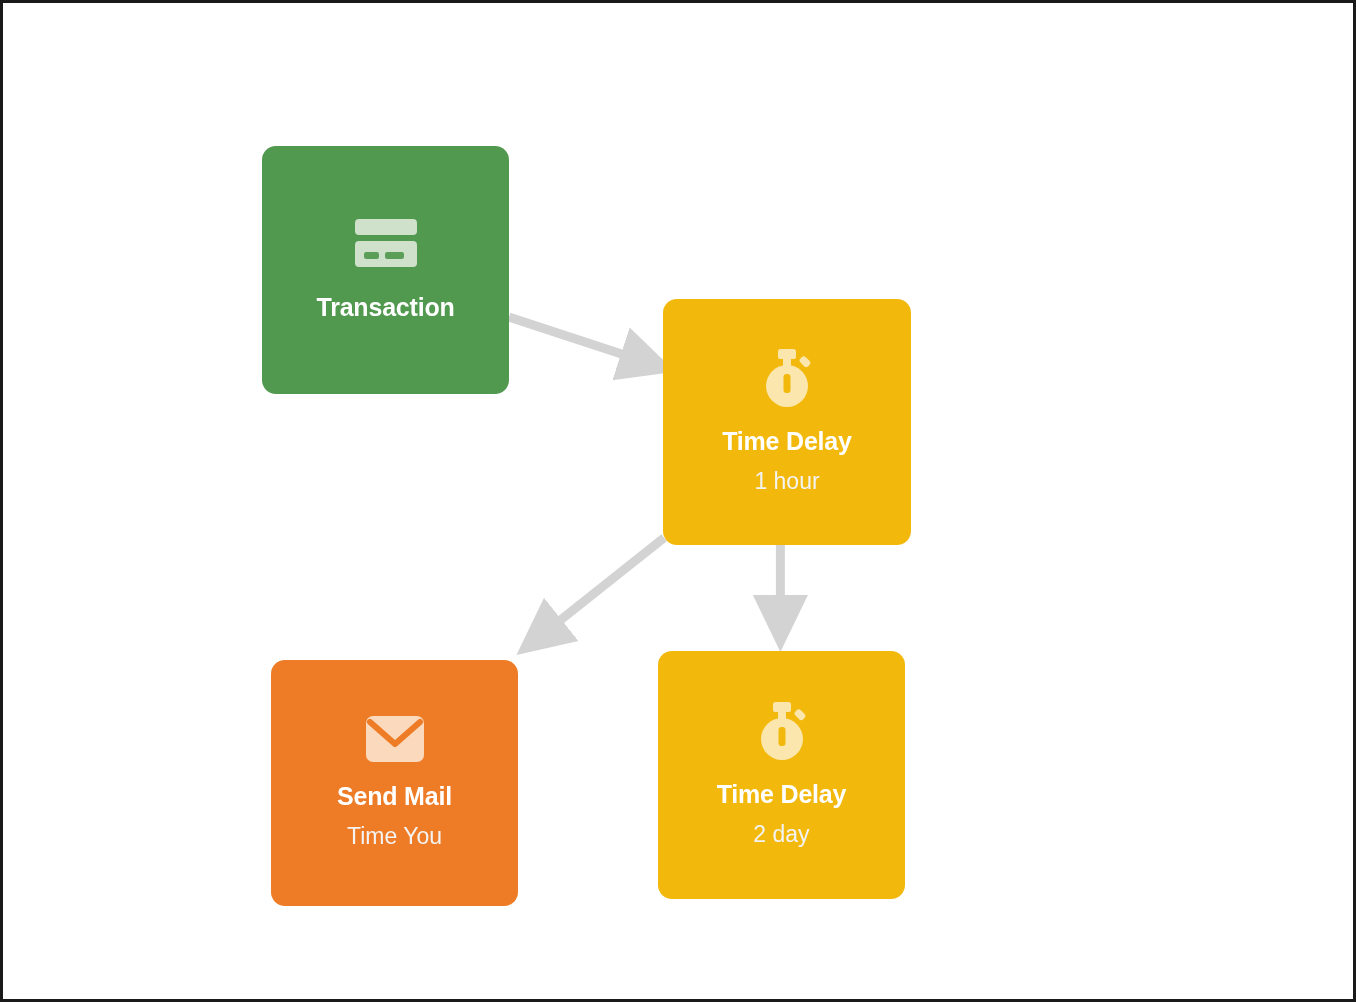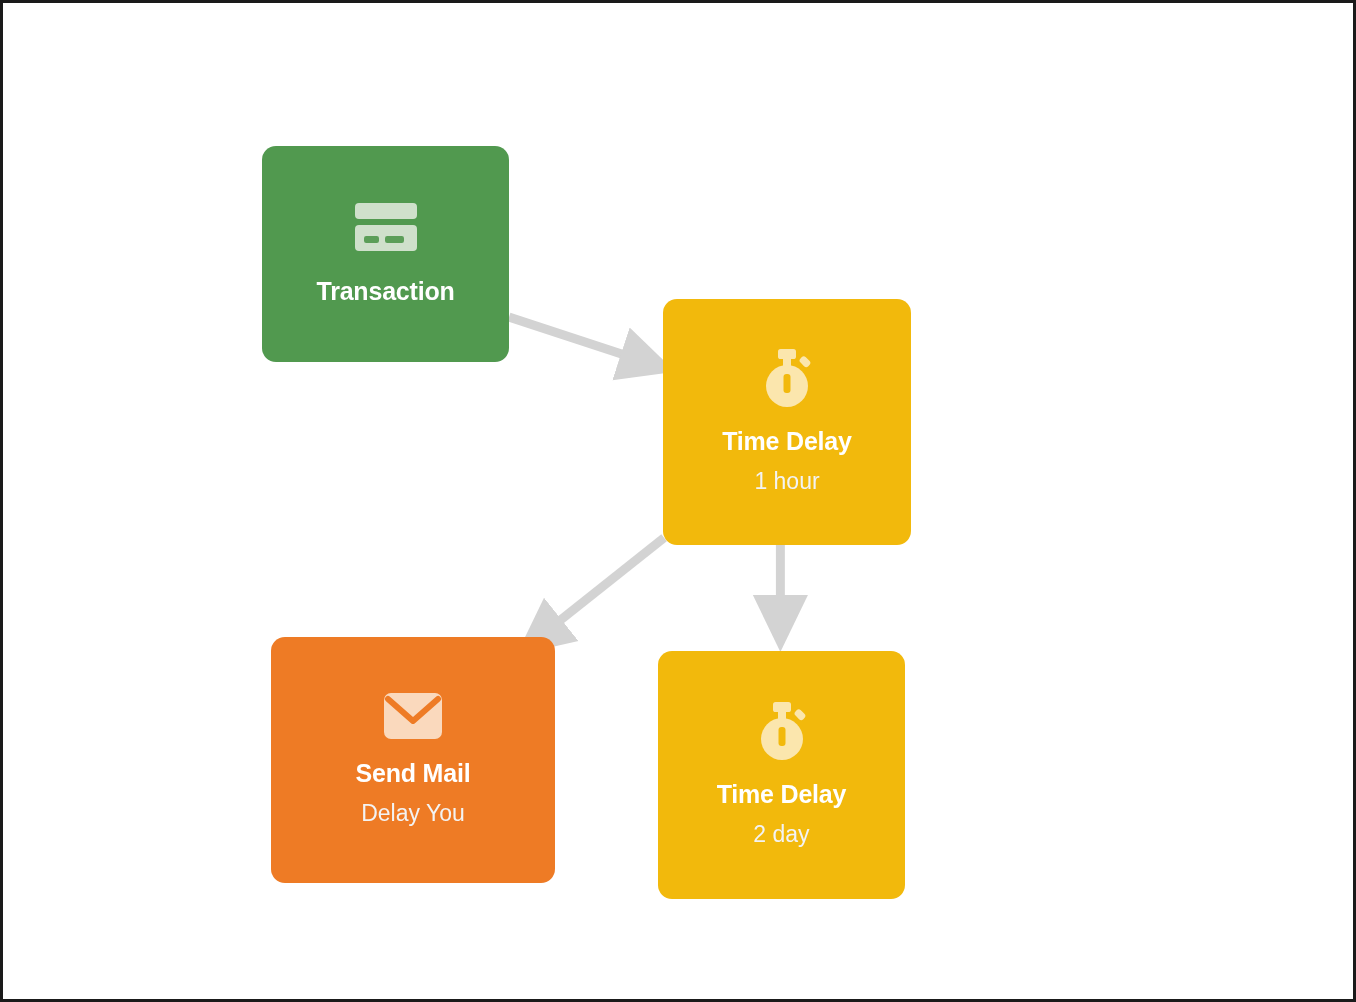--- a/index.html
+++ b/index.html
@@ -69,33 +69,33 @@
   .node-subtitle {
     font-size: 23px;
     font-weight: normal;
     line-height: 1.2;
     margin-top: 12px;
     color: #f3f3f3;
   }
 
   
   #node-transaction {
-    left: 259px;  top: 143px;  width: 247px; height: 216px;
+    left: 259px;  top: 143px;  width: 247px; height: 248px;
     background: #51994f;
     text-align: center;
   }
   #node-transaction .node-icon { margin-bottom: 22px; }
 
   #node-delay-1 {
     left: 660px;  top: 296px;  width: 248px; height: 246px;
     background: #f2b90c;
   }
 
   #node-sendmail {
-    left: 268px;  top: 634px;  width: 284px; height: 246px;
+    left: 268px;  top: 657px;  width: 247px; height: 246px;
     background: #ee7b25;
   }
 
   #node-delay-2 {
     left: 655px;  top: 648px;  width: 247px; height: 248px;
     background: #f2b90c;
   }
 </style>
 </head>
 <body>
@@ -150,21 +150,21 @@
     </div>
 
     <div class="node" id="node-sendmail">
       <span class="node-icon">
         <svg width="58" height="46" viewBox="0 0 58 46" xmlns="http://www.w3.org/2000/svg">
           <rect x="0" y="0" width="58" height="46" rx="7" fill="#fad9bd"></rect>
           <path d="M 4 6 L 29 28 L 54 6" fill="none" stroke="#ee7b25" stroke-width="6" stroke-linecap="round" stroke-linejoin="round"></path>
         </svg>
       </span>
       <div class="node-title">Send Mail</div>
-      <div class="node-subtitle">Delay You</div>
+      <div class="node-subtitle">Time You</div>
     </div>
 
     <div class="node" id="node-delay-2">
       <span class="node-icon">
         <svg width="56" height="58" viewBox="0 0 56 58" xmlns="http://www.w3.org/2000/svg">
           <rect x="19" y="0" width="18" height="10" rx="2.6" fill="#fbe6ad"></rect>
           <rect x="24" y="8" width="8" height="9" fill="#fbe6ad"></rect>
           <rect x="40.5" y="9" width="11" height="7.5" rx="3" fill="#fbe6ad" transform="rotate(45 46 12.7)"></rect>
           <circle cx="28" cy="37" r="21" fill="#fbe6ad"></circle>
           <rect x="24.5" y="25" width="7" height="19" rx="3" fill="#f2b90c"></rect>

